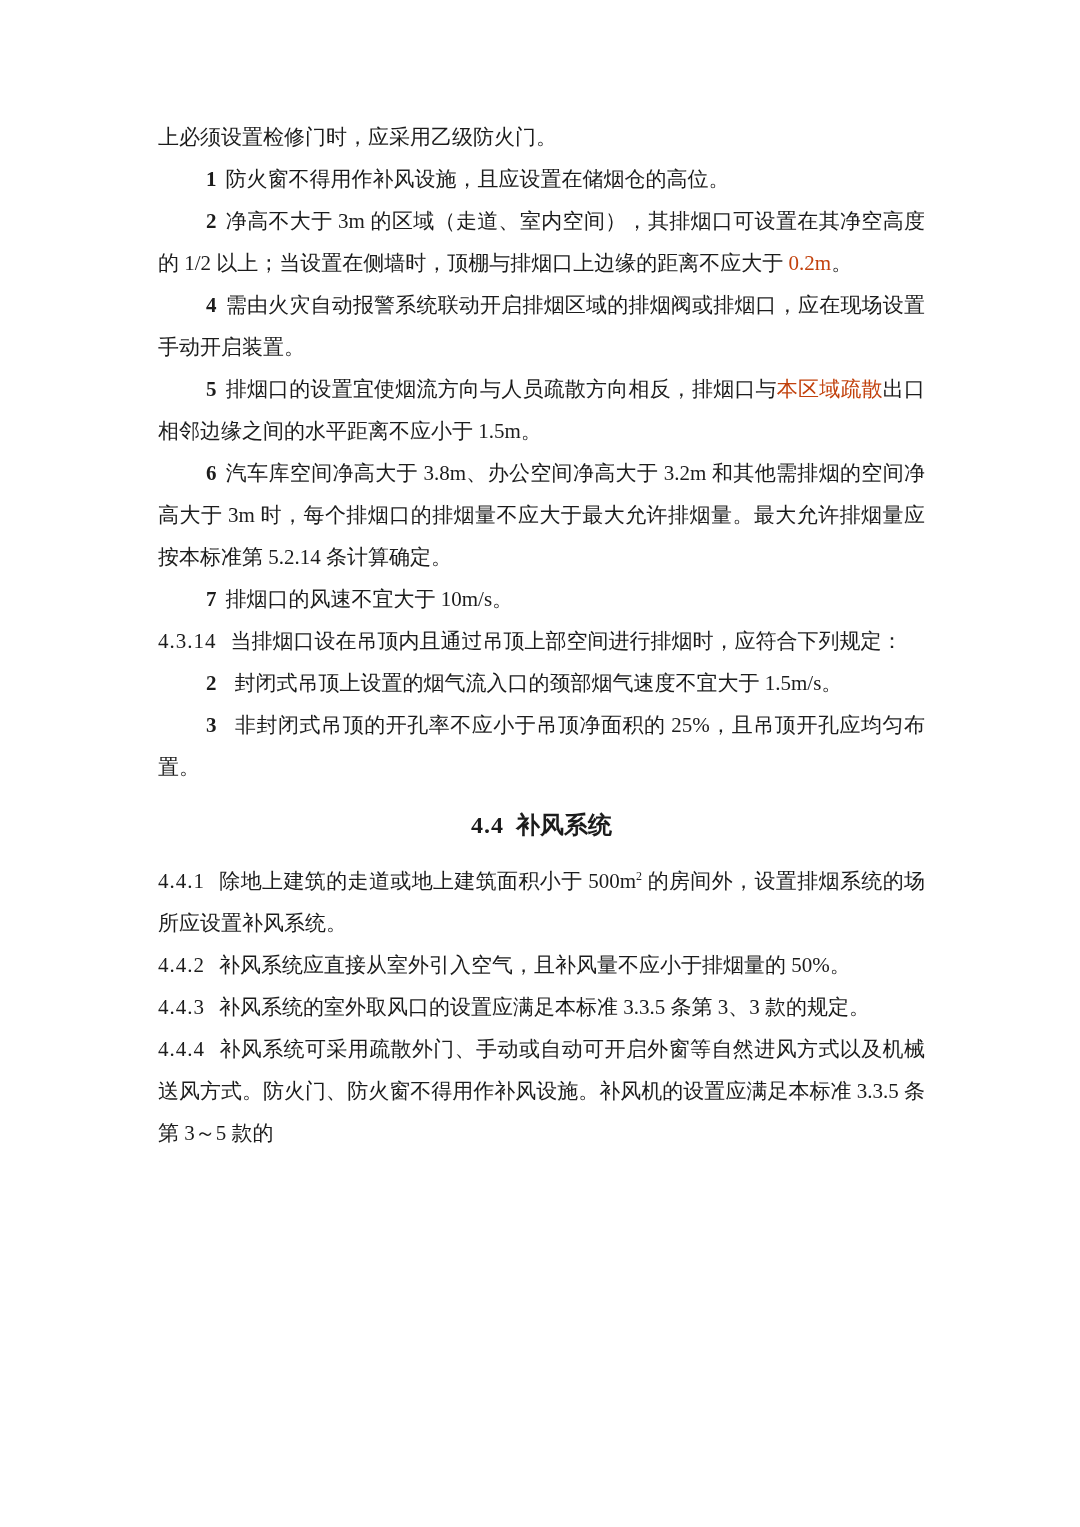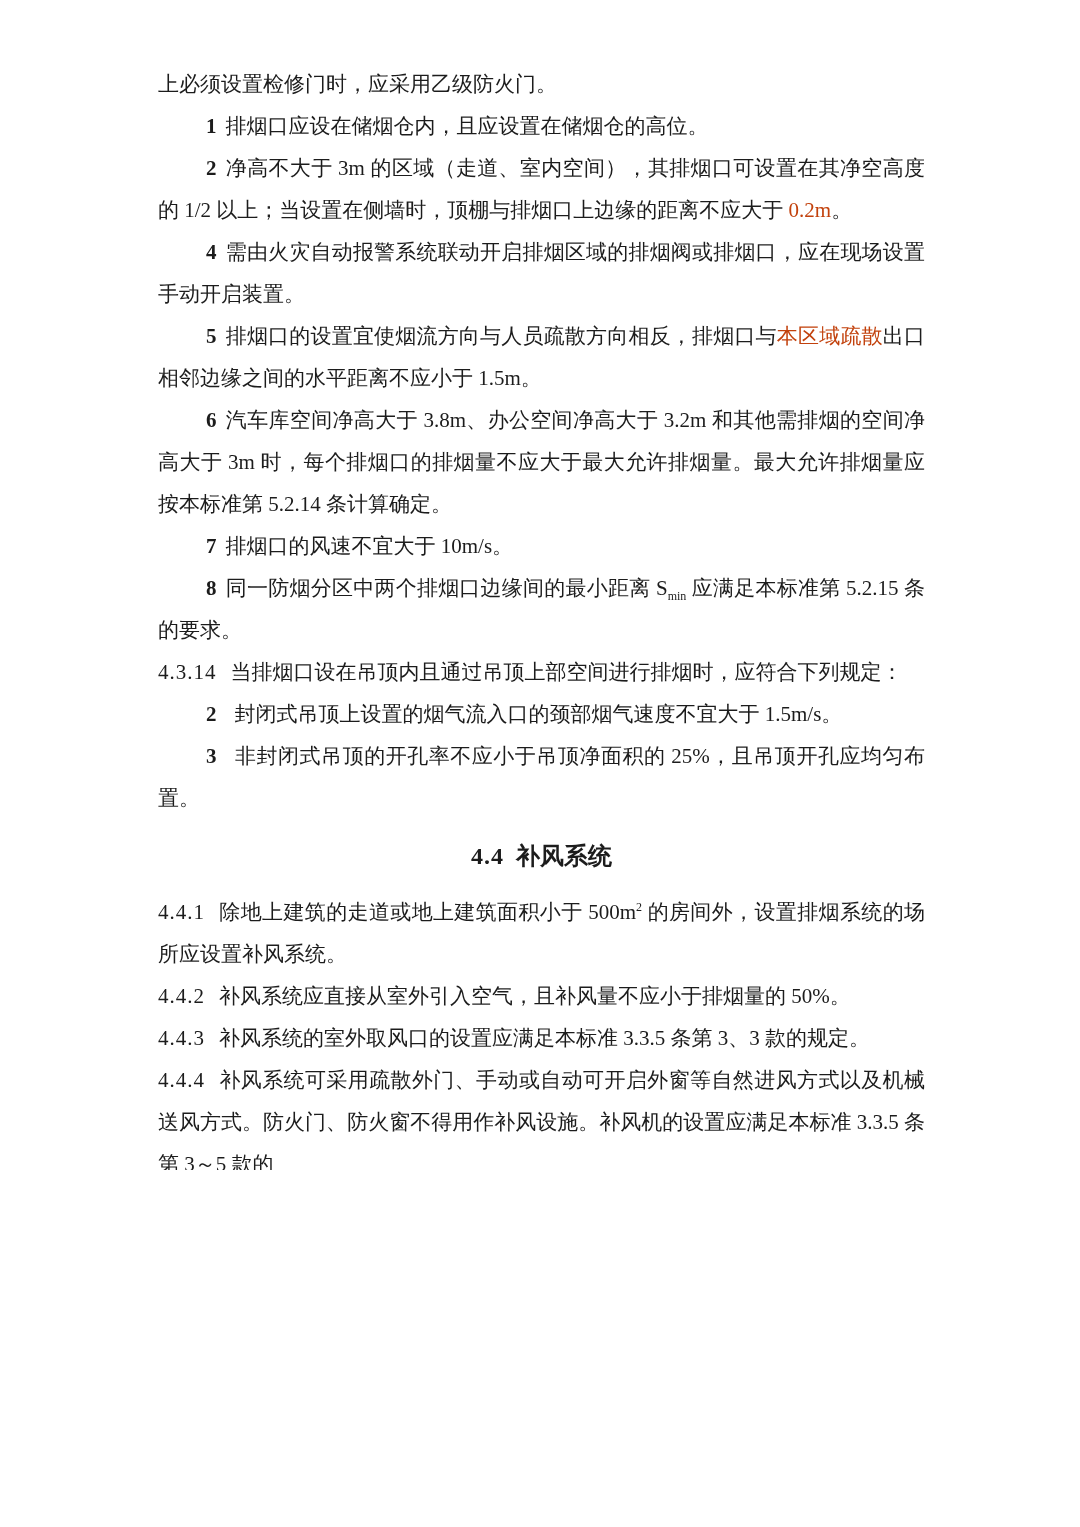--- a/index.html
+++ b/index.html
@@ -6,21 +6,21 @@
     margin: 0;
     padding: 0;
     background: #ffffff;
   }
   .page {
     position: relative;
     width: 1080px;
     height: 1170px;
     background: #ffffff;
     box-sizing: border-box;
-    padding: 63px 155px 0 158px;
+    padding: 116px 155px 0 158px;
     font-family: "Liberation Serif", "DejaVu Serif", serif;
     font-size: 21px;
     line-height: 42px;
     color: #1c1c1c;
     text-align: justify;
     overflow: hidden;
   }
   p {
     margin: 0;
     padding: 0;
@@ -69,34 +69,33 @@
   }
 </style>
 </head>
 <body>
 
 <div class="page">
 
   <p class="p-flush"><span>上必须设置检修门时，应采用乙级防火门。</span></p>
 
 
-  <p class="p-item"><span class="num-item">1</span><span>排烟口应设在储烟仓内，且应设置在储烟仓的高位。</span></p>
+  <p class="p-item"><span class="num-item">1</span><span>防火窗不得用作补风设施，且应设置在储烟仓的高位。</span></p>
 
   <p class="p-item"><span class="num-item">2</span><span>净高不大于 3m 的区域（走道、室内空间），其排烟口可设置在其净空高度的 1/2 以上；当设置在侧墙时，顶棚与排烟口上边缘的距离不应大于 </span><span class="red">0.2m</span><span>。</span></p>
 
 
   <p class="p-item"><span class="num-item">4</span><span>需由火灾自动报警系统联动开启排烟区域的排烟阀或排烟口，应在现场设置手动开启装置。</span></p>
 
   <p class="p-item"><span class="num-item">5</span><span>排烟口的设置宜使烟流方向与人员疏散方向相反，排烟口与</span><span class="red">本区域疏散</span><span>出口相邻边缘之间的水平距离不应小于 1.5m。</span></p>
 
   <p class="p-item"><span class="num-item">6</span><span>汽车库空间净高大于 3.8m、办公空间净高大于 3.2m 和其他需排烟的空间净高大于 3m 时，每个排烟口的排烟量不应大于最大允许排烟量。最大允许排烟量应按本标准第 5.2.14 条计算确定。</span></p>
 
   <p class="p-item"><span class="num-item">7</span><span>排烟口的风速不宜大于 10m/s。</span></p>
 
-  <p class="p-item"><span class="num-item">8</span><span>同一防烟分区中两个排烟口边缘间的最小距离 S</span><sub>min</sub><span> 应满足本标准第 5.2.15 条的要求。</span></p>
 
   <p class="p-flush"><span class="num-clause-tight">4.3.14</span><span>当排烟口设在吊顶内且通过吊顶上部空间进行排烟时，应符合下列规定：</span></p>
 
 
   <p class="p-item"><span class="num-item-wide">2</span><span>封闭式吊顶上设置的烟气流入口的颈部烟气速度不宜大于 1.5m/s。</span></p>
 
   <p class="p-item"><span class="num-item-wide">3</span><span>非封闭式吊顶的开孔率不应小于吊顶净面积的 25%，且吊顶开孔应均匀布置。</span></p>
 
   <h2 class="sec-title"><span class="sec-num">4.4</span><span>补风系统</span></h2>
 

